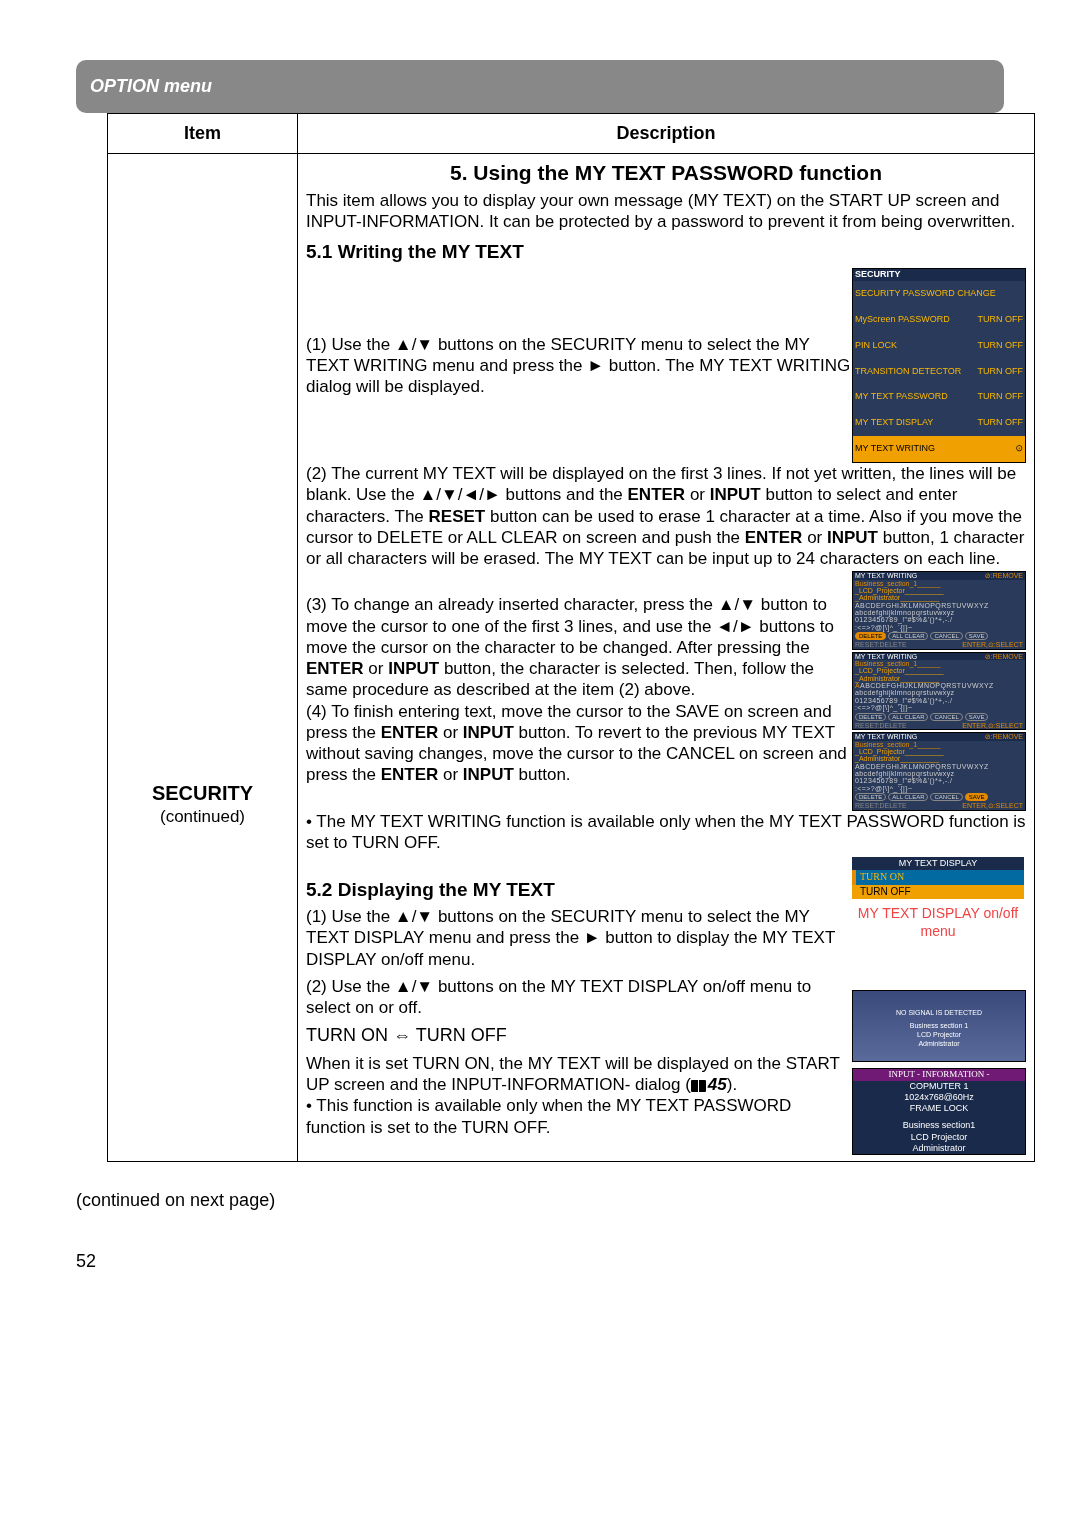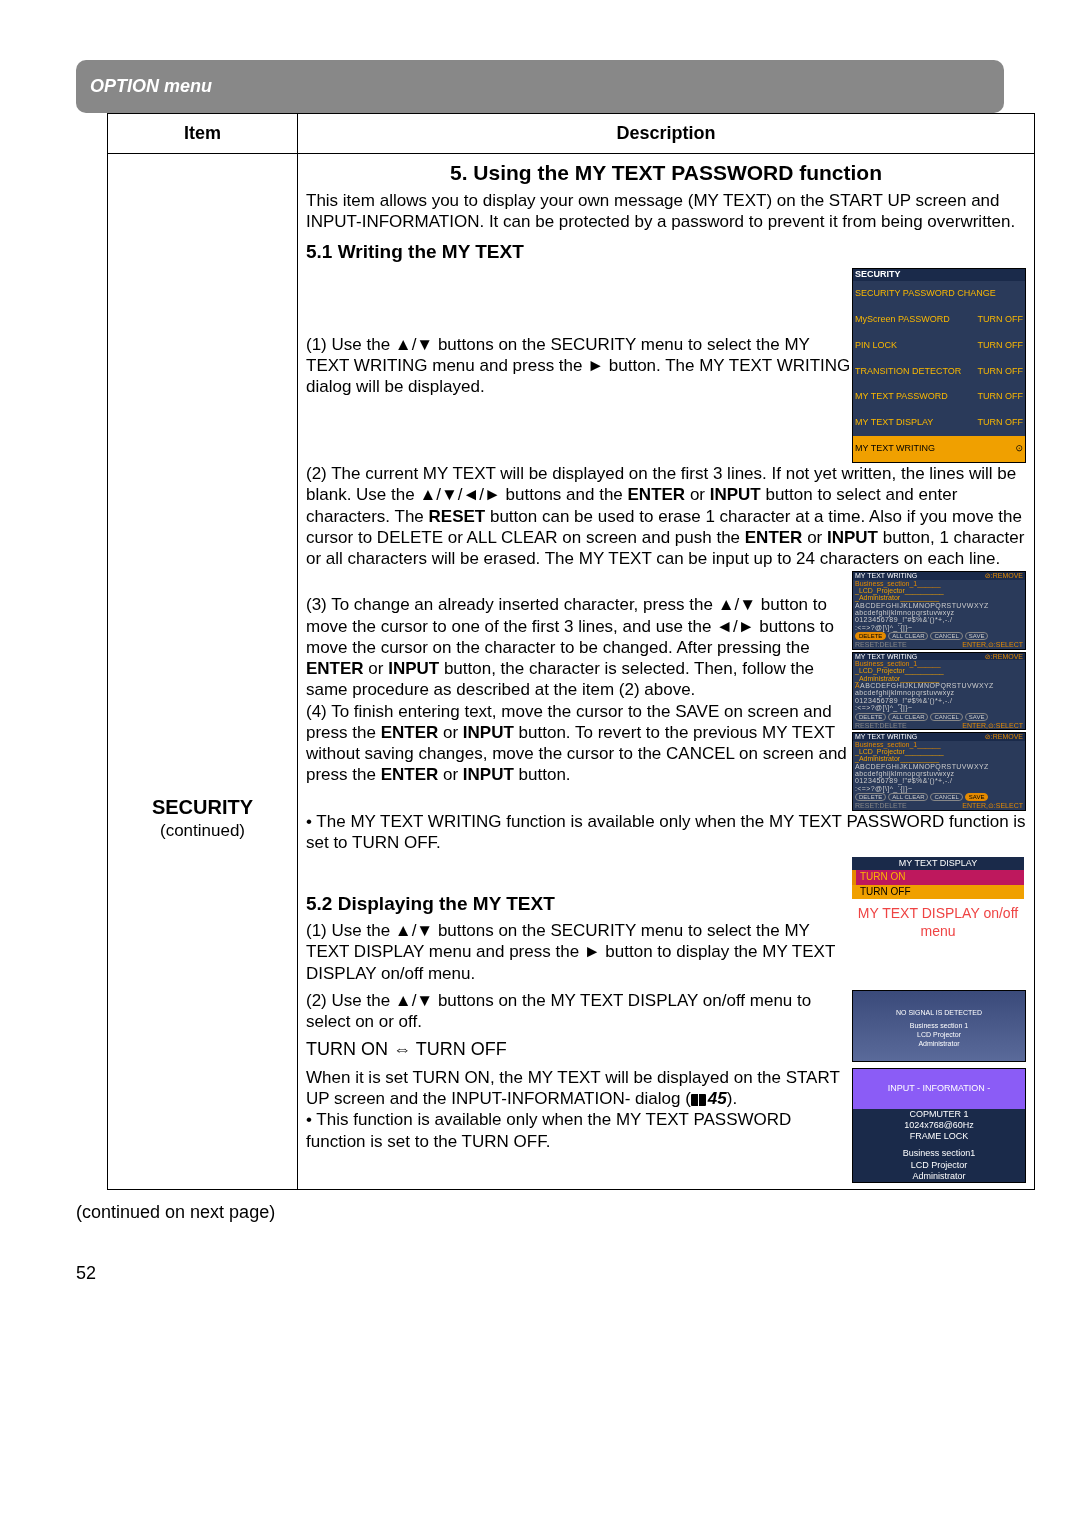--- a/index.html
+++ b/index.html
@@ -105,33 +105,33 @@
   .startup {
     width:172px; height:52px;
     background: linear-gradient(#3a4a7a 0%, #5a6a9a 100%);
     border:1px solid #000;
     text-align:center; color:#fff; font-size:7px; padding-top:18px;
   }
   .info-box {
     width:172px; border:1px solid #000; background:#1a2a4a; color:#fff; font-size:9px;
     text-align:center; margin-top:6px;
   }
-  .info-box .ih { background:#8b5cf6; color:#fff; padding:14px;}
+  .info-box .ih { background:#701a75; color:#fff; padding:0;font-family:Liberation Serif, serif;}
   .info-box div { padding:0 2px;}
 
   .turn-line { font-size:18px; margin: 6px 0;}
   .book-icon {
     display:inline-block; width:15px; height:12px;
     background:#000; position:relative; vertical-align:middle; margin-right:2px;
     border-radius:1px;
   }
   .book-icon::after{
     content:""; position:absolute; left:50%; top:0; width:1px; height:100%; background:#fff;
   }
-  .continued { margin-top:12px; font-size:18px;}
+  .continued { margin-top:28px; font-size:18px;}
   .pagenum { margin-top:40px; font-size:18px;}
   b { font-weight:bold; }
 </style>
 </head>
 <body>
 
 <div class="page">
   <div class="header-bar">OPTION menu</div>
 
   <table class="main">
@@ -290,21 +290,21 @@
             <div style="margin-top:6px;">(2) Use the ▲/▼ buttons on the MY TEXT DISPLAY on/off menu to select on or off.</div>
             <div class="turn-line">TURN ON ⇔ TURN OFF</div>
             <div>
               <span>When it is set TURN ON, the MY TEXT will be displayed on the START UP screen and the INPUT-INFORMATION- dialog (</span><span class="book-icon"></span><b><i>45</i></b><span>).</span>
             </div>
             <div>• This function is available only when the MY TEXT PASSWORD function is set to the TURN OFF.</div>
           </div>
           <div class="imgcol" style="padding-top:4px;">
             <div class="mt-disp">
               <div class="hdr">MY TEXT DISPLAY</div>
-              <div class="opt" style="background:#be185d;color:#fab800;border-left-color:#e48a00;">TURN ON</div>
+              <div class="opt" style="background:#0369a1;color:#fab800;border-left-color:#e48a00;font-family:Liberation Serif, serif;">TURN ON</div>
               <div class="opt sel">TURN OFF</div>
               <div class="cap">MY TEXT DISPLAY on/off menu</div>
             </div>
             <div style="height:50px;"></div>
             <div class="startup">
               <div>NO SIGNAL IS DETECTED</div>
               <div style="height:4px;"></div>
               <div>Business section 1</div>
               <div>LCD Projector</div>
               <div>Administrator</div>

